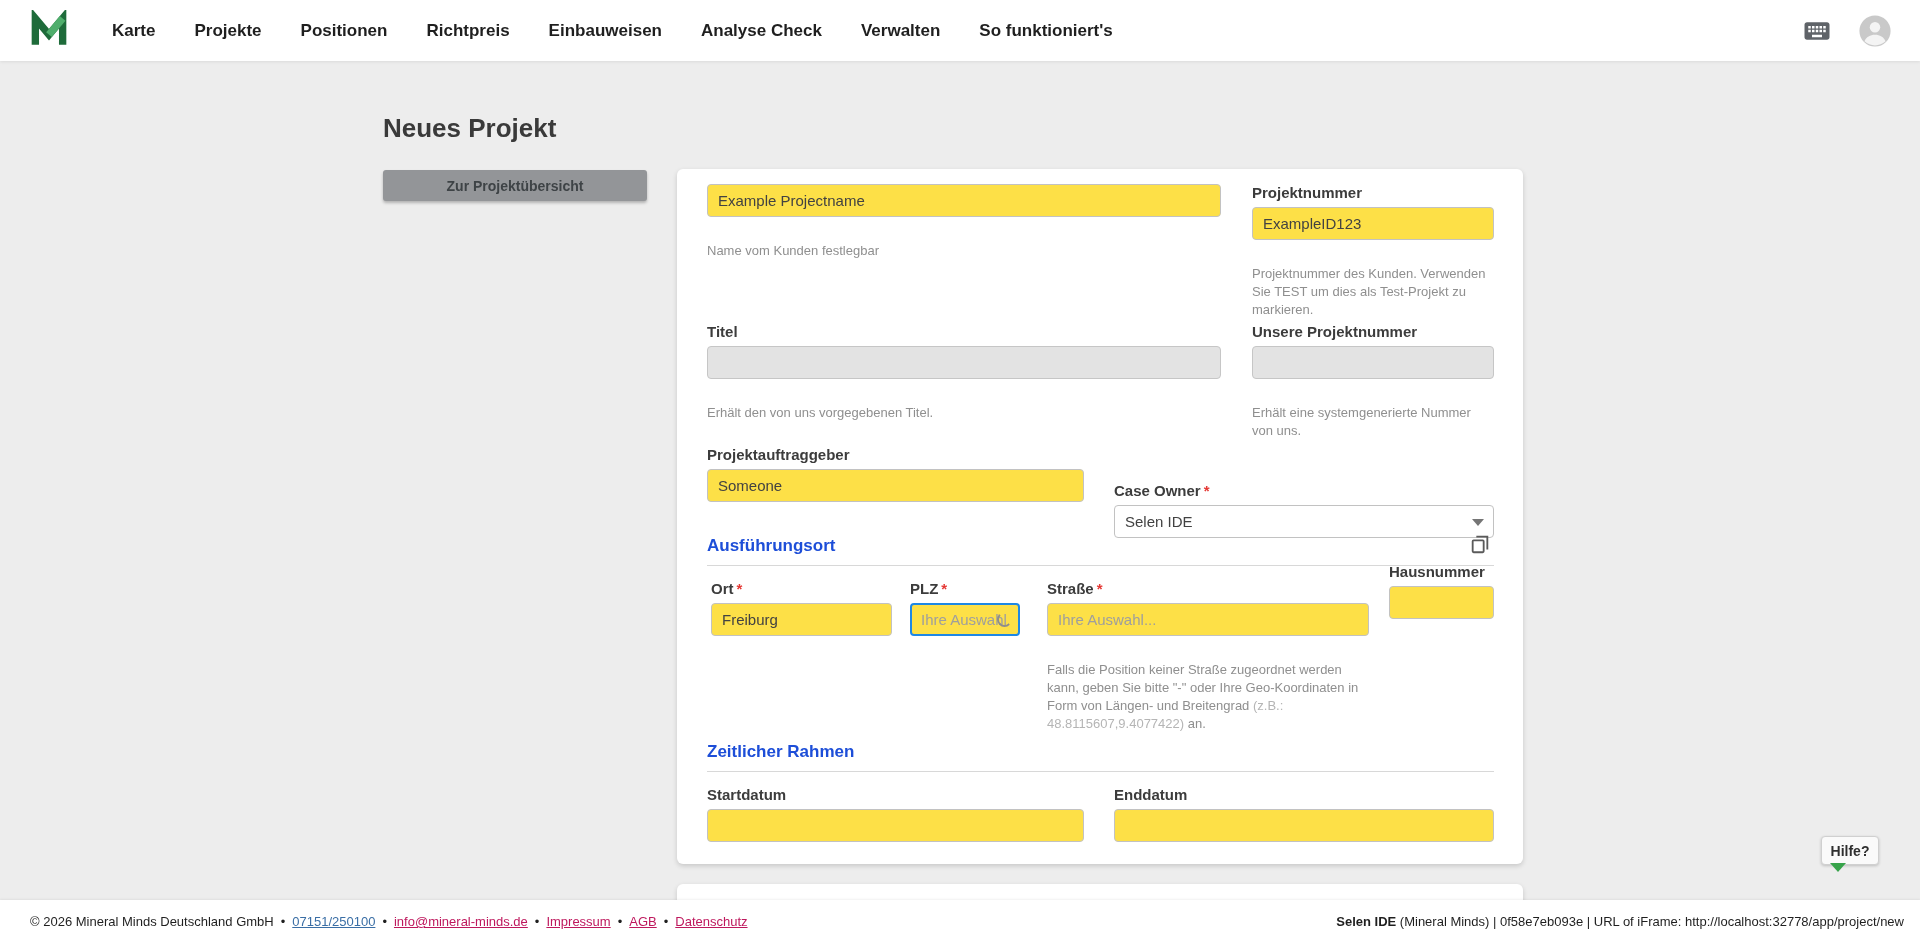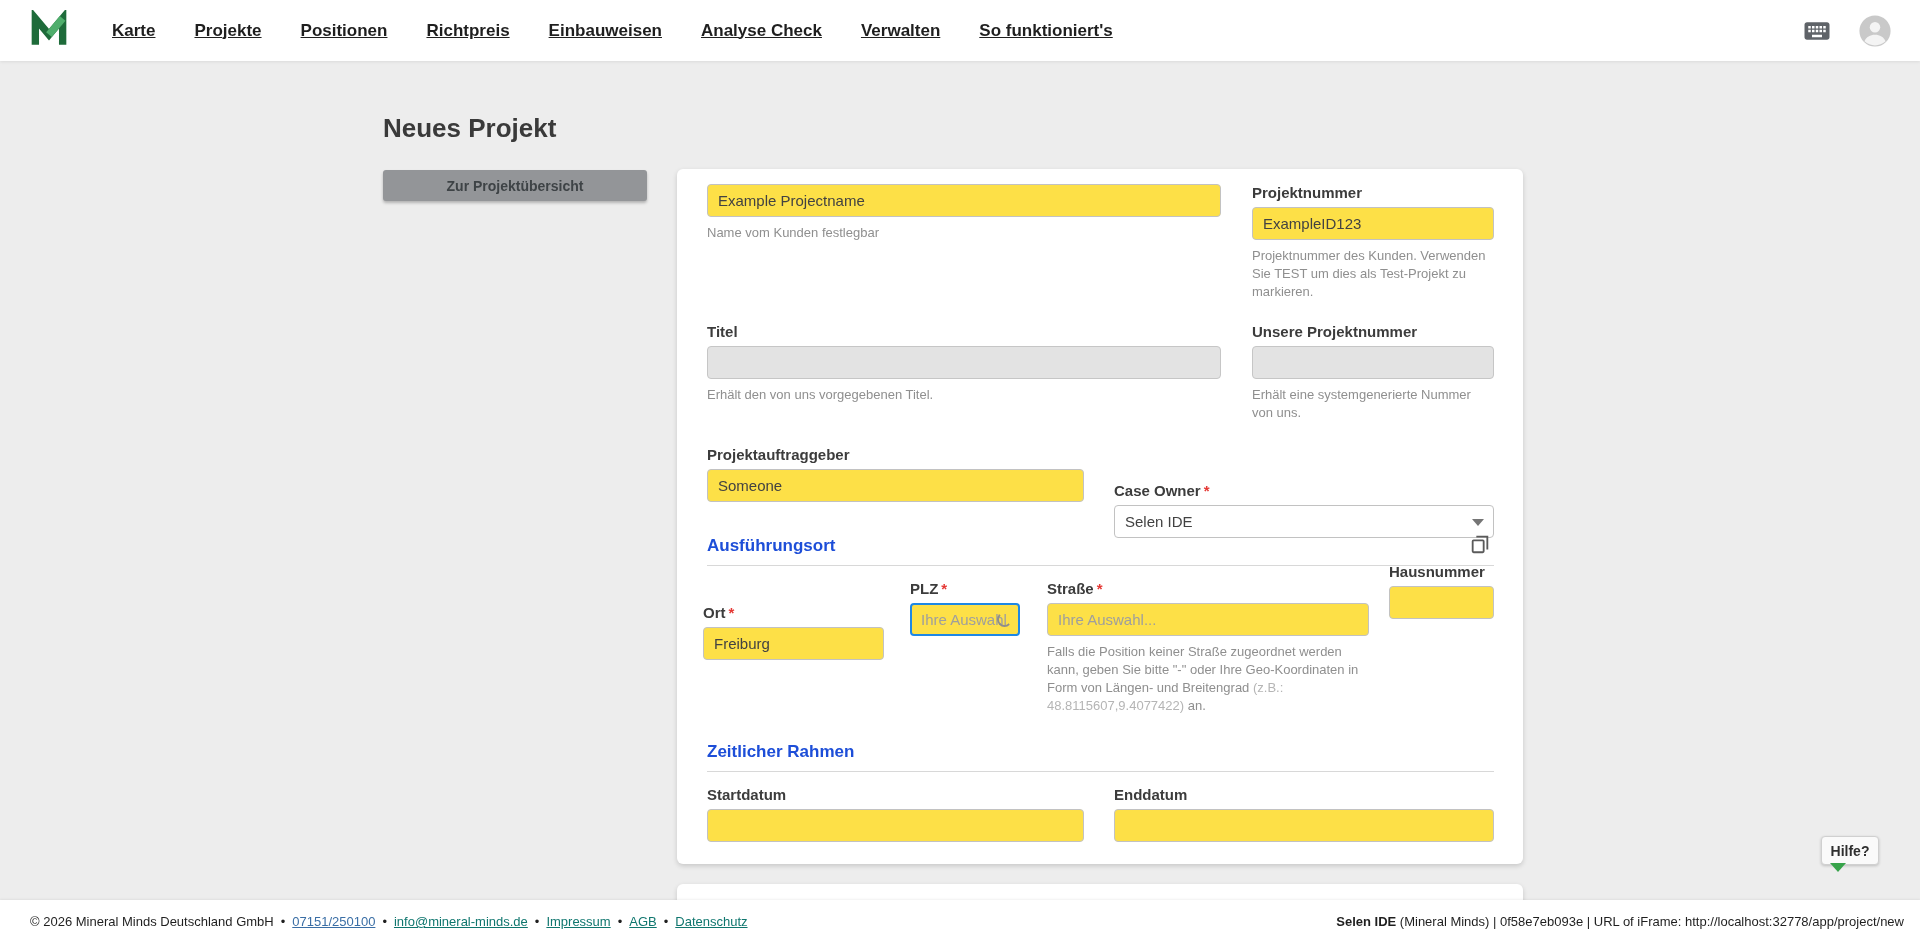--- a/index.html
+++ b/index.html
@@ -5,21 +5,21 @@
   * { box-sizing: border-box; margin: 0; padding: 0; }
   html,body { width:1920px; height:943px; }
   body { font-family:"Liberation Sans", sans-serif; background:#ededed; overflow:hidden; }
   .screen { position:relative; width:1920px; height:943px; background:#ededed; }
 
   
   .navbar { position:absolute; top:0; left:0; right:0; height:61px; background:#ffffff;
             display:flex; align-items:center; padding:0 28px; box-shadow:0 1px 3px rgba(0,0,0,.08); z-index:20; }
   .logo { margin-right:42px; display:flex; align-items:center; }
   .nav-items { display:flex; align-items:center; gap:39px; }
-  .nav-item { font-size:17px; font-weight:700; color:#1f1f1f; cursor:pointer; white-space:nowrap;text-decoration:underline; }
+  .nav-item { font-size:17px; font-weight:700; color:#1f1f1f; cursor:pointer; white-space:nowrap; }
   .nav-right { margin-left:auto; display:flex; align-items:center; gap:26px; }
 
   
   .page-title { position:absolute; left:383px; top:113px; font-size:26px; font-weight:700; color:#3a3a3a; }
   .back-btn { position:absolute; left:383px; top:170px; width:264px; height:31px;
               background:#939598; color:#3e4346; font-size:14px; font-weight:700;
               border:none; border-radius:3px; box-shadow:0 2px 3px rgba(0,0,0,.25);
               display:flex; align-items:center; justify-content:center; cursor:pointer; }
 
   
@@ -30,21 +30,21 @@
 
   .field { position:absolute; }
   .flabel { display:block; font-size:15px; font-weight:700; color:#3c3c3c; line-height:18px; margin-bottom:5px; white-space:nowrap; }
   .req { color:#e53935; margin-left:3px; font-weight:700; }
   .input-wrap { position:relative; }
   .finput { width:100%; height:33px; border:1px solid #c2c2c2; border-radius:4px; background:#fde047;
             font-family:"Liberation Sans",sans-serif; font-size:15px; color:#424242; padding:0 10px; outline:none; }
   .finput::placeholder { color:#9e9e9e; }
   .finput.disabled { background:#e3e3e3; border-color:#c6c6c6; }
   .finput.focused { border:2px solid #1e88e5; padding:0 9px; }
-  .fhelper { margin-top:7px; font-size:13px; color:#8f8f8f; line-height:18px; }
+  .fhelper { margin-top:25px; font-size:13px; color:#8f8f8f; line-height:18px; }
   .fhelper .muted { color:#b5b5b5; }
 
   .select-box { position:relative; width:100%; height:33px; border:1px solid #c2c2c2; border-radius:4px;
                 background:#fff; display:flex; align-items:center; padding:0 28px 0 10px;
                 font-size:15px; color:#424242; cursor:pointer; }
   .caret { position:absolute; right:9px; top:13px; width:0; height:0;
            border-left:6px solid transparent; border-right:6px solid transparent; border-top:7px solid #757575; }
 
   .section { position:absolute; left:30px; width:787px; }
   .section-title { font-size:17px; font-weight:700; color:#1d4ed8; }
@@ -61,21 +61,21 @@
               font-size:14px; font-weight:700; color:#2f2f2f; box-shadow:0 1px 3px rgba(0,0,0,.2); cursor:pointer; z-index:15; }
   .help-btn::after { content:""; position:absolute; left:8px; bottom:-8px; width:0; height:0;
                      border-left:8px solid transparent; border-right:8px solid transparent; border-top:9px solid #37a34a; }
 
   
   .footer { position:absolute; left:0; right:0; bottom:0; height:43px; background:#ffffff;
             display:flex; align-items:center; justify-content:space-between; padding:0 16px 0 30px;
             font-size:13px; color:#1f1f1f; z-index:25; box-shadow:0 -1px 2px rgba(0,0,0,.06); }
   .footer-left { display:flex; align-items:center; gap:7px; white-space:nowrap; }
   .footer-right { white-space:nowrap; }
-  .flink { text-decoration:underline; color:#0f766e; cursor:pointer; }
+  .flink { text-decoration:underline; color:#be185d; cursor:pointer; }
   .flink.phone { color:#3a6ea5; }
   .fsep { color:#1f1f1f; }
   .bold { font-weight:700; }
 </style>
 </head>
 <body>
 
 <div class="screen">
 
   <header class="navbar">
@@ -153,21 +153,21 @@
       <div class="section-title">Ausführungsort</div>
       <span class="copy-btn">
         <svg width="22" height="22" viewBox="0 0 24 24">
           <path fill="none" stroke="#5a5a5a" stroke-width="2" d="M8 4h12v14"></path>
           <rect x="4" y="8" width="12" height="13" rx="1" fill="none" stroke="#5a5a5a" stroke-width="2"></rect>
         </svg>
       </span>
       <hr style="margin-top:9px;">
     </div>
 
-    <div class="field" style="left:26px; top:411px; width:181px;margin-top:24px;">
+    <div class="field" style="left:34px; top:411px; width:181px;">
       <label class="flabel"><span>Ort</span><span class="req">*</span></label>
       <div class="input-wrap"><input class="finput" value="Freiburg" style=""></div>
     </div>
     <div class="field" style="left:233px; top:411px; width:110px;">
       <label class="flabel"><span>PLZ</span><span class="req">*</span></label>
       <div class="input-wrap">
         <input class="finput focused" placeholder="Ihre Auswahl..." style="">
         <span class="spinner"></span>
       </div>
     </div>

